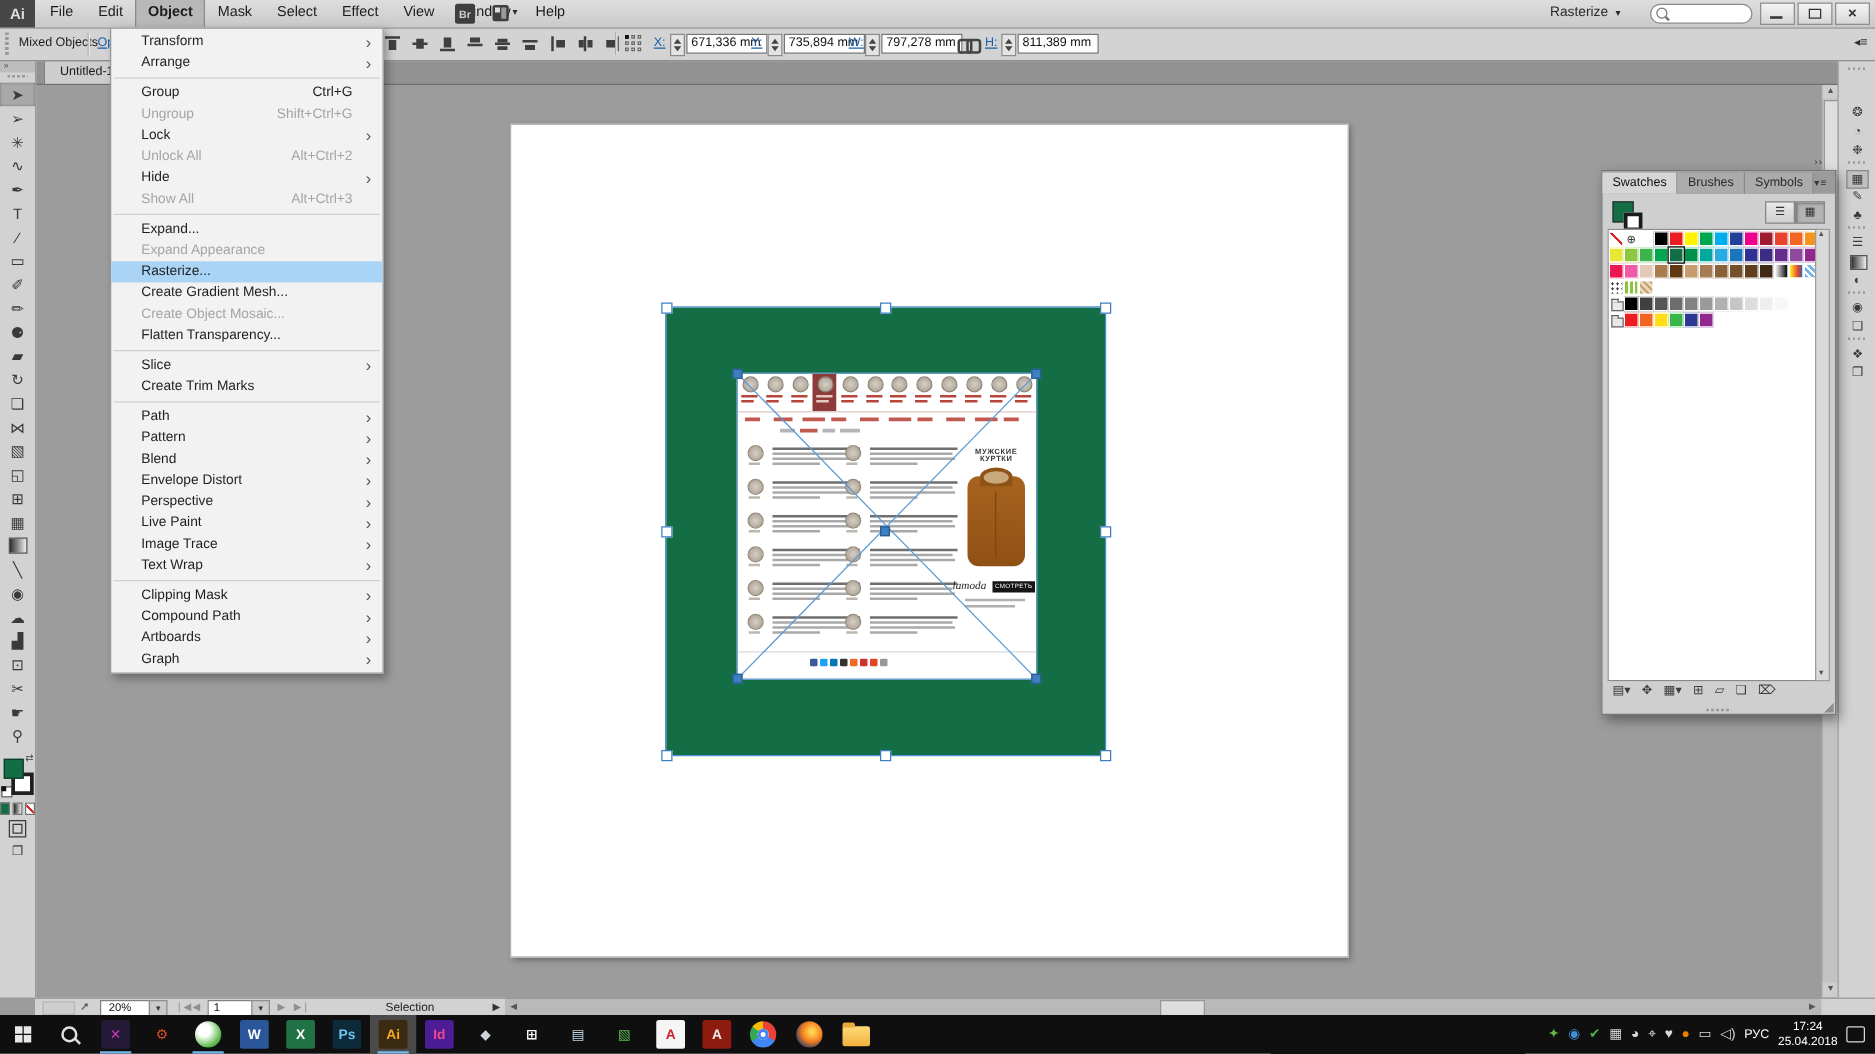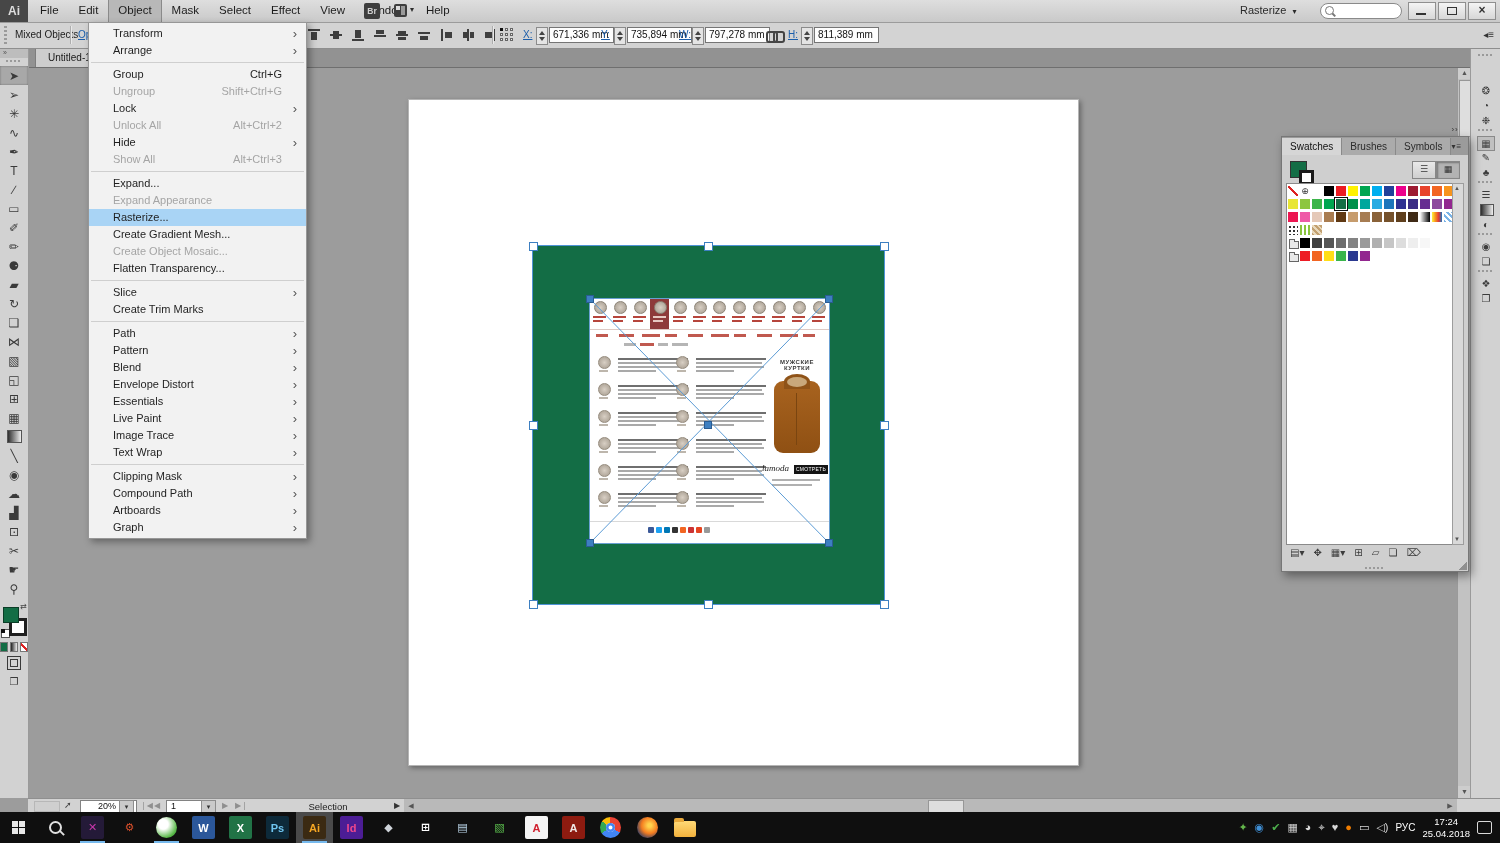--- a/index.html
+++ b/index.html
@@ -6,21 +6,21 @@
     font-family:"Liberation Sans","DejaVu Sans",sans-serif;-webkit-font-smoothing:antialiased;}
   body{position:relative;background:#9c9c9c;font-size:11px;color:#1f1f1f;user-select:none;}
 
   
   #menubar{position:absolute;left:0;top:0;width:1500px;height:22px;
     background:linear-gradient(#dedede,#c9c9c9);border-bottom:1px solid #9b9b9b;z-index:40;}
   #ai-logo{position:absolute;left:0;top:0;width:28px;height:22px;background:#474747;color:#dedede;
     font-weight:bold;font-size:12px;text-align:center;line-height:22px;}
   #menu-items{position:absolute;left:30px;top:0;height:22px;display:flex;}
   .mitem{padding:0 10px;line-height:21px;font-size:11.5px;color:#1c1c1c;}
-  .mitem.active{background:#b8b8b8;border-left:1px solid #8a8a8a;border-right:1px solid #8a8a8a;padding:0 9px;}
+  .mitem.active{background:#b8b8b8;border-left:1px solid #8a8a8a;border-right:1px solid #8a8a8a;padding:0 9px;font-weight:bold;}
   #br-tile{position:absolute;left:364px;top:3px;width:16px;height:16px;background:#3e3e3e;color:#cfcfcf;
     font-size:8.5px;font-weight:bold;text-align:center;line-height:16px;border-radius:2px;}
   #arrange-docs{position:absolute;left:394px;top:3px;width:26px;height:16px;}
   #arrange-docs .sq{position:absolute;left:0;top:1px;width:13px;height:13px;background:#3e3e3e;border-radius:2px;}
   #arrange-docs .sq i{position:absolute;left:2px;top:2px;width:4px;height:4px;background:#dcdcdc;}
   #arrange-docs .sq em{position:absolute;left:7px;top:2px;width:4px;height:9px;background:#9a9a9a;}
   #arrange-docs .dd{position:absolute;left:16px;top:2px;font-size:8px;color:#2e2e2e;}
   .dd::after{content:"▾";}
   #workspace{position:absolute;left:1240px;top:0;height:22px;line-height:21px;font-size:11px;color:#2a2a2a;}
   #workspace .dd{margin-left:6px;font-size:8px;}
@@ -141,21 +141,21 @@
   .soc{position:absolute;width:6px;height:6px;border-radius:1px;}
 
   
   #vscroll{position:absolute;left:1457px;top:67px;width:13px;height:731px;background:#c2c2c2;border-left:1px solid #9a9a9a;}
   .sarr{position:absolute;width:13px;height:12px;font-size:7px;color:#555;text-align:center;line-height:12px;background:#cdcdcd;}
   #vthumb{position:absolute;left:1px;top:13px;width:11px;height:55px;background:#dedede;border:1px solid #979797;}
   #statusbar{position:absolute;left:28px;top:798px;width:376px;height:14px;background:#d2d2d2;border-top:1px solid #8f8f8f;font-size:9px;}
   #st-dis{position:absolute;left:6px;top:2px;width:24px;height:9px;border:1px solid #b7b7b7;background:#cfcfcf;}
   #st-share{position:absolute;left:36px;top:1px;font-size:9px;color:#444;}
   #st-share::after{content:"➚";}
-  #st-zoom{position:absolute;left:52px;top:1px;width:38px;height:11px;background:#fff;border:1px solid #828282;line-height:11px;padding-left:17px;color:#111;}
+  #st-zoom{position:absolute;left:52px;top:1px;width:38px;height:11px;background:#fff;border:1px solid #828282;line-height:11px;padding-left:6px;color:#111;}
   .cbox{position:absolute;top:1px;width:13px;height:13px;background:#cacaca;border:1px solid #8d8d8d;text-align:center;}
   .cbox::after{content:"▾";font-size:7px;color:#333;line-height:12px;}
   .navg{position:absolute;top:2px;font-size:8px;color:#8f8f8f;}
   #st-abnum{position:absolute;left:138px;top:1px;width:34px;height:11px;background:#fff;border:1px solid #828282;line-height:11px;padding-left:4px;color:#111;}
   #st-mode{position:absolute;left:250px;top:2px;width:100px;text-align:center;color:#1c1c1c;font-size:9.5px;}
   #st-exp{position:absolute;left:366px;top:2px;font-size:8px;color:#333;}
   #st-exp::after{content:"▶";}
   #hscroll{position:absolute;left:404px;top:798px;width:1053px;height:14px;background:#b9b9b9;border-top:1px solid #8f8f8f;}
   .harr{position:absolute;top:1px;width:12px;height:12px;font-size:7px;color:#555;text-align:center;line-height:12px;}
   #hthumb{position:absolute;left:524px;top:1px;width:34px;height:11px;background:#dedede;border:1px solid #979797;}
@@ -873,21 +873,21 @@
     <div class="mi dis"><div class="ml" style="display: inline;">Create Object Mosaic...</div></div>
     <div class="mi"><div class="ml" style="display: inline;">Flatten Transparency...</div></div>
     <div class="msep"></div>
     <div class="mi sub"><div class="ml" style="display: inline;">Slice</div></div>
     <div class="mi"><div class="ml" style="display: inline;">Create Trim Marks</div></div>
     <div class="msep"></div>
     <div class="mi sub"><div class="ml" style="display: inline;">Path</div></div>
     <div class="mi sub"><div class="ml" style="display: inline;">Pattern</div></div>
     <div class="mi sub"><div class="ml" style="display: inline;">Blend</div></div>
     <div class="mi sub"><div class="ml" style="display: inline;">Envelope Distort</div></div>
-    <div class="mi sub"><div class="ml" style="display: inline;">Essentials</div></div>
+    <div class="mi sub"><div class="ml" style="display: inline;">Perspective</div></div>
     <div class="mi sub"><div class="ml" style="display: inline;">Live Paint</div></div>
     <div class="mi sub"><div class="ml" style="display: inline;">Image Trace</div></div>
     <div class="mi sub"><div class="ml" style="display: inline;">Text Wrap</div></div>
     <div class="msep"></div>
     <div class="mi sub"><div class="ml" style="display: inline;">Clipping Mask</div></div>
     <div class="mi sub"><div class="ml" style="display: inline;">Compound Path</div></div>
     <div class="mi sub"><div class="ml" style="display: inline;">Artboards</div></div>
     <div class="mi sub"><div class="ml" style="display: inline;">Graph</div></div>
   </div>
 

